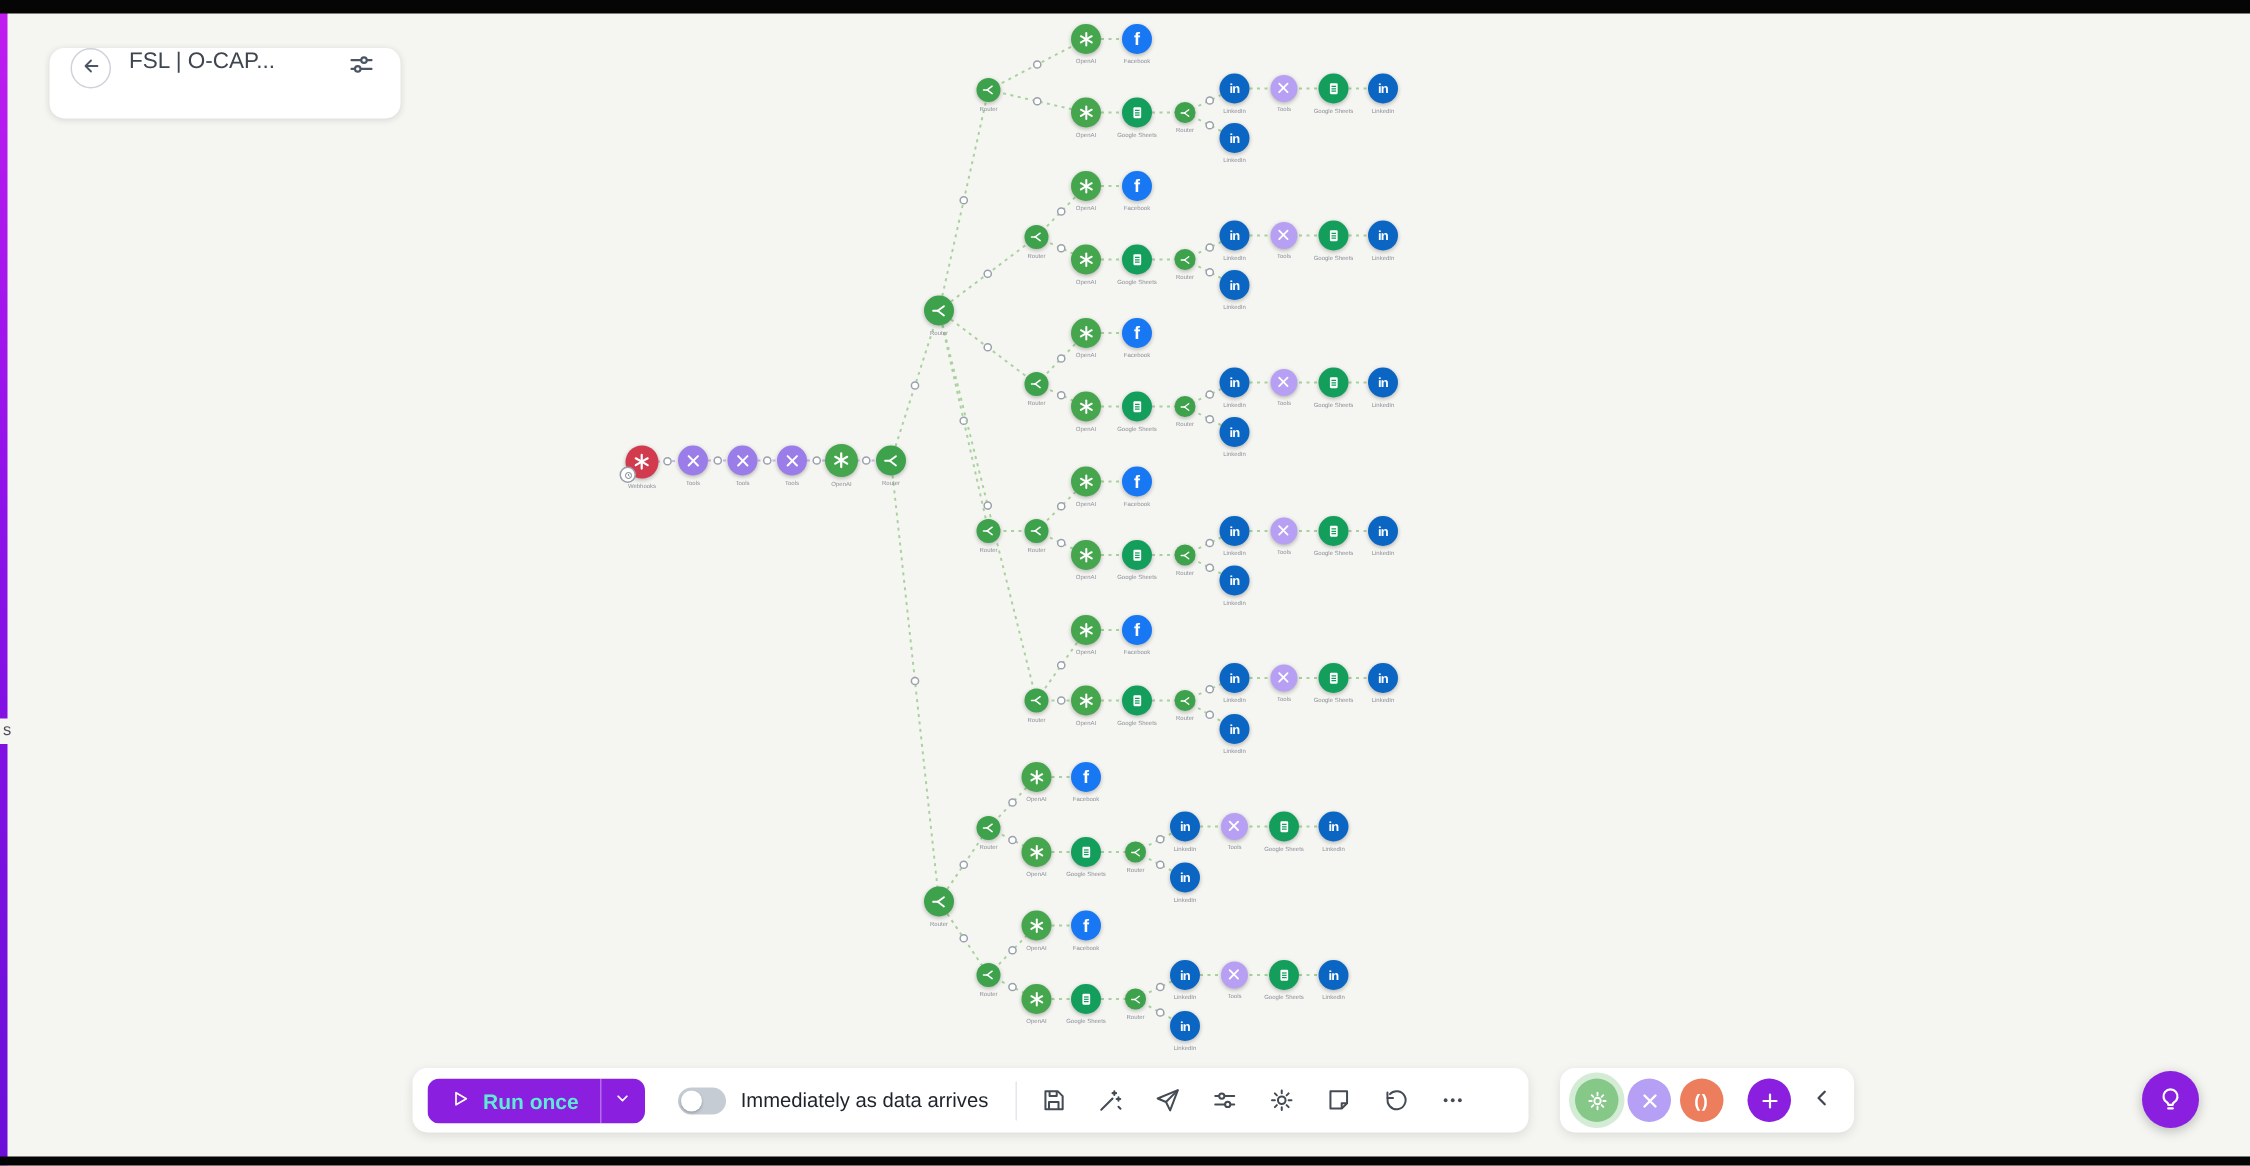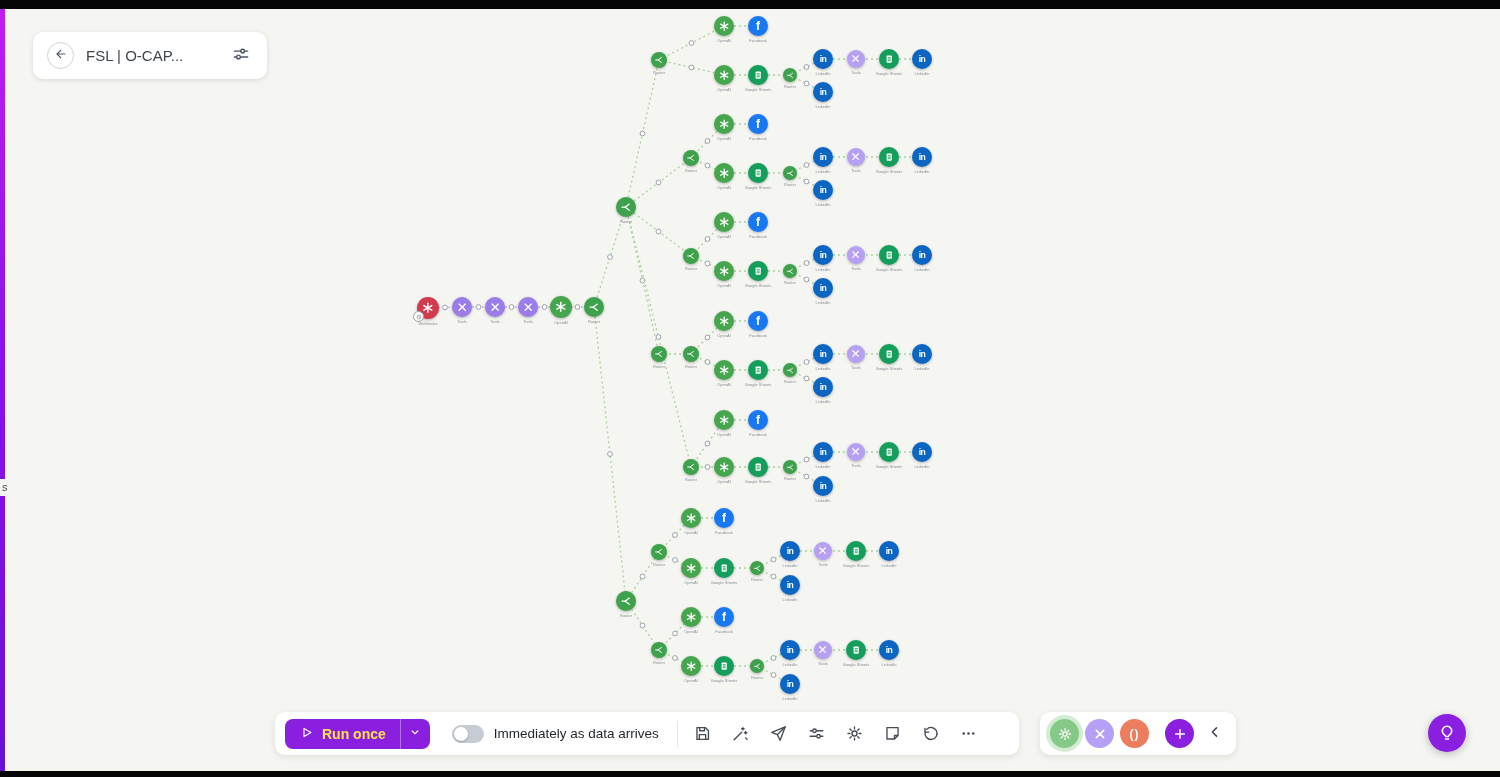--- a/index.html
+++ b/index.html
@@ -26,35 +26,35 @@
   .glyph{color:#fff;font-weight:700;font-size:1em;line-height:1}
   .glyph.ing{font-size:.72em;letter-spacing:-.5px}
   .nlabel{position:absolute;top:calc(100% + 2px);left:50%;transform:translateX(-50%);
     font-size:4px;color:#8b9098;white-space:nowrap;text-align:center;pointer-events:none}
   .nbadge{position:absolute;left:-4px;bottom:-3px;width:9px;height:9px;border-radius:50%;
     background:#fff;border:1px solid #98a0a8;display:flex;align-items:center;justify-content:center}
   .nbadge svg{width:6px;height:6px}
 
   
   .header-card{position:absolute;left:33px;top:32px;width:234px;height:47px;background:#fff;
-    border-radius:10px;box-shadow:0 1px 5px rgba(0,0,0,.12);display:flex;align-items:center;
-    padding:18px 14px;gap:12px;box-sizing:border-box;z-index:5}
+    border-radius:10px;box-shadow:0 1px 5px rgba(0,0,0,.12);display:flex;
+    padding:0 14px;gap:12px;box-sizing:border-box;z-index:5}
   .back-btn{width:27px;height:27px;min-width:27px;border-radius:50%;border:1.5px solid #cfd3d9;
     background:#fff;display:flex;align-items:center;justify-content:center;padding:0;cursor:pointer}
   .back-btn svg{width:16px;height:16px}
   .hc-title{font-size:15px;color:#3f4650;font-weight:500;flex:1;white-space:nowrap;overflow:hidden}
   .filter-btn{background:none;border:none;width:24px;height:24px;padding:0;cursor:pointer}
   .filter-btn svg{width:20px;height:20px}
 
   
   .toolbar{position:absolute;left:275px;top:712px;height:43px;width:744px;background:#fff;
     border-radius:10px;box-shadow:0 2px 7px rgba(0,0,0,.10);display:flex;align-items:center;
     padding:0 10px 0 10px;box-sizing:border-box;z-index:5}
   .run-group{display:flex;height:30px;border-radius:8px;overflow:hidden;flex:0 0 auto}
-  .run-main{display:flex;align-items:center;gap:8px;background:var(--accent,#8a1fe0);color:#fde047;
+  .run-main{display:flex;align-items:center;gap:8px;background:var(--accent,#8a1fe0);color:#5eead4;
     border:none;padding:0 14px;font-size:14px;font-weight:600;font-family:inherit;cursor:pointer}
   .run-main svg{width:15px;height:15px}
   .run-caret{width:30px;background:var(--accent,#8a1fe0);border:none;
     border-left:1px solid rgba(255,255,255,.35);display:flex;align-items:center;justify-content:center;cursor:pointer}
   .run-caret svg{width:14px;height:14px}
   .toggle{margin-left:22px;width:32px;height:18px;min-width:32px;border-radius:9px;background:#c6ccd4;
     border:none;position:relative;cursor:pointer;padding:0}
   .knob{position:absolute;left:2px;top:2px;width:14px;height:14px;border-radius:50%;background:#fff;
     box-shadow:0 1px 2px rgba(0,0,0,.25)}
   .toggle-label{margin-left:10px;font-size:13.5px;color:#1f242b;white-space:nowrap}

